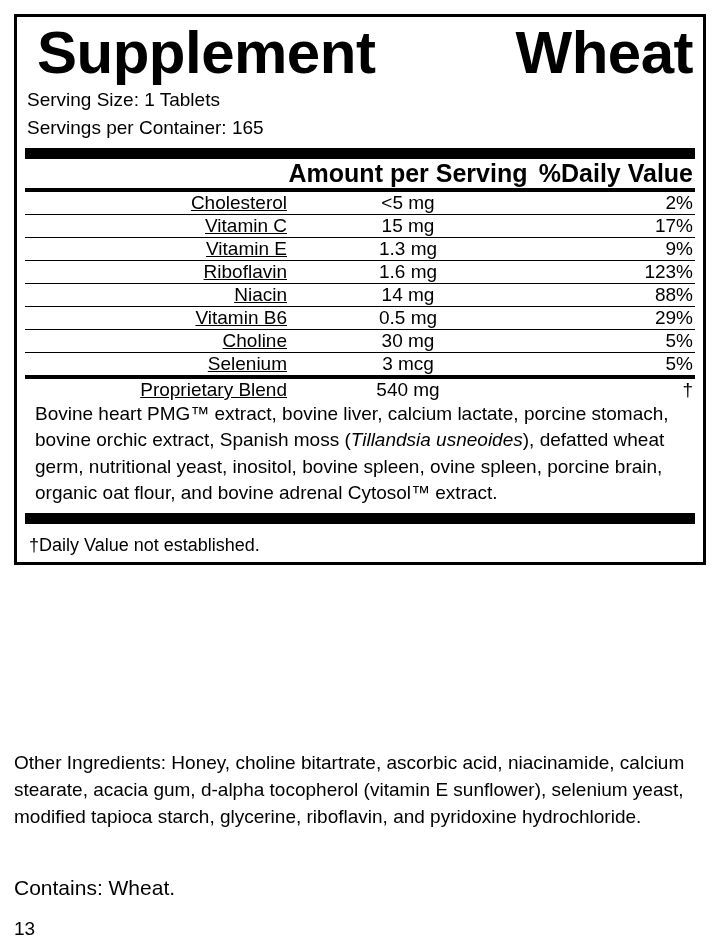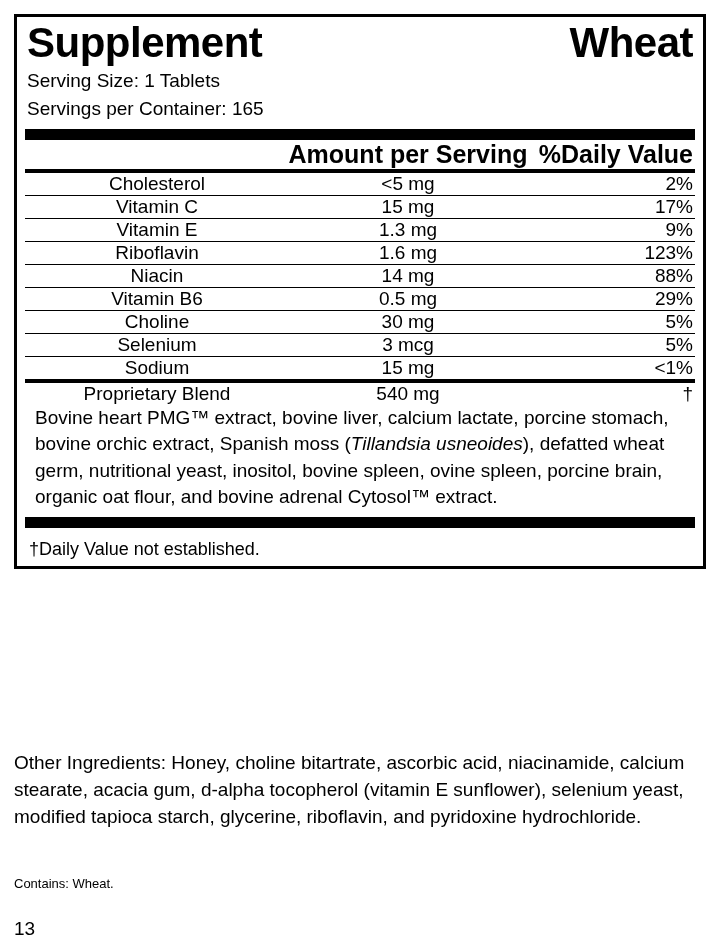--- a/index.html
+++ b/index.html
@@ -26,25 +26,25 @@
     left: 14px;
     top: 14px;
     width: 692px;
     box-sizing: border-box;
     border: 3px solid #000;
     padding: 0 8px 6px 8px;
   }
   .title {
     display: flex;
     justify-content: space-between;
-    font-size: 42px;
+    font-size: 60px;
     font-weight: bold;
     letter-spacing: -0.5px;
     line-height: 1.05;
-    margin: 4px 2px 2px 2px;
+    margin: 4px 2px 2px 12px;
     white-space: nowrap;
   }
   .serving-line {
     font-size: 19px;
     line-height: 1.45;
     margin-left: 2px;
   }
   .rule-thick {
     height: 11px;
     background: #000;
@@ -62,21 +62,21 @@
   }
   table.facts th, table.facts td {
     padding: 0;
     vertical-align: bottom;
   }
   .hdr-row th {
     font-weight: bold;
     font-size: 25px;
     padding: 4px 0 5px 0;
   }
-  .col-name { text-align: center; width: 260px; padding-left: 2px !important; }
+  .col-name { text-align: right; width: 260px; padding-left: 2px !important; text-decoration: underline; }
   .col-amt  { text-align: center; width: 242px; }
   .col-dv   { text-align: right; padding-right: 2px !important; }
   .nutrient-row td {
     padding: 5px 0 5px 0;
     border-top: 1px solid #000;
   }
   .nutrient-row.first td { border-top: none; }
   .blend-row td {
     padding: 5px 0 3px 0;
   }
@@ -94,21 +94,21 @@
   .other {
     position: absolute;
     left: 14px;
     width: 694px;
     font-size: 19px;
     line-height: 1.42;
   }
   .contains {
     position: absolute;
     left: 14px;
-    font-size: 13px;
+    font-size: 21px;
   }
   .pagenum {
     position: absolute;
     left: 14px;
     font-size: 19px;
     text-align: right;
   }
 </style>
 </head>
 <body>
@@ -174,25 +174,20 @@
       <tr class="nutrient-row">
         <td class="col-name">Choline</td>
         <td class="col-amt">30 mg</td>
         <td class="col-dv">5%</td>
       </tr>
       <tr class="nutrient-row">
         <td class="col-name">Selenium</td>
         <td class="col-amt">3 mcg</td>
         <td class="col-dv">5%</td>
       </tr>
-      <tr class="nutrient-row">
-        <td class="col-name">Sodium</td>
-        <td class="col-amt">15 mg</td>
-        <td class="col-dv">&lt;1%</td>
-      </tr>
     </tbody>
       </table>
 
     <div class="rule-med"></div>
 
     <table class="facts">
       <tbody>
           <tr class="blend-row">
         <td class="col-name">Proprietary Blend</td>
         <td class="col-amt">540 mg</td>

